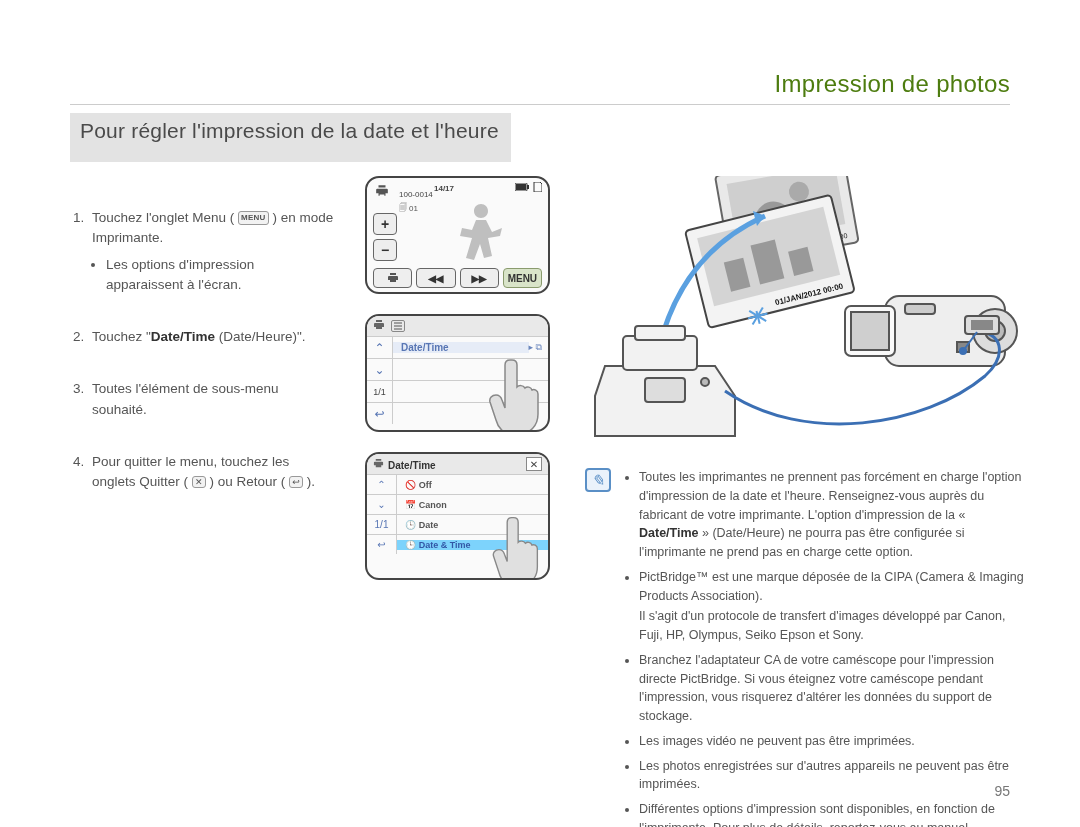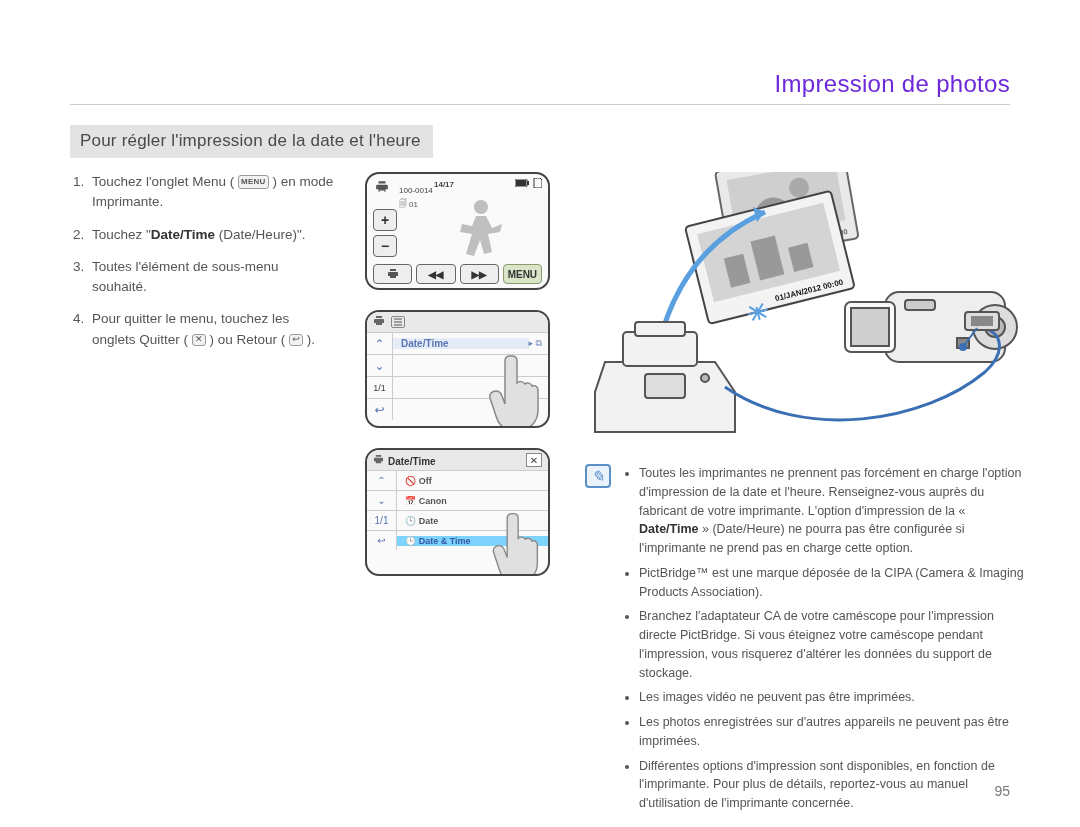--- a/index.html
+++ b/index.html
@@ -13,42 +13,42 @@
     position: relative;
   }
   .page {
     padding: 70px 70px 30px 70px;
     position: relative;
     height: 100%;
   }
   .header-title {
     text-align: right;
     font-size: 24px;
-    color: #6d28d9;
+    color: #4d7c0f;
     font-weight: 300;
     letter-spacing: 0.3px;
     border-bottom: 1px solid #ccc;
     padding-bottom: 6px;
-    margin-bottom: 20px;
+    margin-bottom: 8px;
   }
   .subtitle-bar {
     background: #e3e3e3;
     color: #4a4a4a;
-    font-size: 17px;
-    padding: 6px 12px 7px 10px;
+    font-size: 21px;
+    padding: 6px 12px 19px 10px;
     display: inline-block;
     margin-bottom: 14px;
     letter-spacing: 0.2px;
   }
   .columns { display: flex; gap: 30px; }
   .leftcol { width: 265px; flex-shrink: 0; }
   .midcol { width: 190px; flex-shrink: 0; }
   .rightcol { flex: 1; position: relative; }
   ol.steps { margin: 0; padding-left: 18px; font-size: 13.5px; color: #555; line-height: 1.5; }
-  ol.steps > li { margin-bottom: 12px; padding-left: 4px; }
+  ol.steps > li { margin-bottom: 12px; padding-left: 4px; margin-top: 32px; }
   ol.steps ul { list-style: disc; margin: 6px 0 0 0; padding-left: 14px; }
   .menu-chip {
     display: inline-block; border: 1px solid #999; border-radius: 3px;
     font-size: 8px; padding: 0 2px; background: #f2f2f2; vertical-align: middle;
     font-weight: bold; letter-spacing: 0.3px;
   }
   .icon-chip {
     display:inline-flex;align-items:center;justify-content:center;
     border:1px solid #999;border-radius:3px;width:14px;height:12px;
     background:#f2f2f2;font-size:9px;vertical-align:middle;
@@ -135,20 +135,23 @@
   <div class="header-title">Impression de photos</div>
 
   <div class="subtitle-bar">Pour régler l'impression de la date et l'heure</div>
 
   <div class="columns">
 
     <div class="leftcol">
       <ol class="steps">
         <li>
           <span>Touchez l'onglet Menu ( </span><span class="menu-chip">MENU</span><span> ) en mode Imprimante.</span>
+          <ul>
+              <li>Les options d'impression apparaissent à l'écran.</li>
+            </ul>
         </li>
         <li>
           <span>Touchez "</span><span class="bold">Date/Time</span><span> (Date/Heure)".</span>
         </li>
         <li>Toutes l'élément de sous-menu souhaité.</li>
         <li>
           <span>Pour quitter le menu, touchez les onglets Quitter ( </span><span class="icon-chip">✕</span><span> ) ou Retour ( </span><span class="icon-chip">↩</span><span> ).</span>
         </li>
       </ol>
     </div>
@@ -336,20 +339,23 @@
       </div>
 
       <div class="note-block">
         <div class="note-icon">✎</div>
         <ul class="notes">
           <li>
             <span>Toutes les imprimantes ne prennent pas forcément en charge l'option d'impression de la date et l'heure. Renseignez-vous auprès du fabricant de votre imprimante. L'option d'impression de la « </span><span class="bold">Date/Time</span><span> » (Date/Heure) ne pourra pas être configurée si l'imprimante ne prend pas en charge cette option.</span>
           </li>
           <li>
             <span>PictBridge™ est une marque déposée de la CIPA (Camera &amp; Imaging Products Association).</span>
+            <ul>
+                <li>Il s'agit d'un protocole de transfert d'images développé par Canon, Fuji, HP, Olympus, Seiko Epson et Sony.</li>
+              </ul>
           </li>
           <li>Branchez l'adaptateur CA de votre caméscope pour l'impression directe PictBridge. Si vous éteignez votre caméscope pendant l'impression, vous risquerez d'altérer les données du support de stockage.</li>
           <li>Les images vidéo ne peuvent pas être imprimées.</li>
           <li>Les photos enregistrées sur d'autres appareils ne peuvent pas être imprimées.</li>
           <li>Différentes options d'impression sont disponibles, en fonction de l'imprimante. Pour plus de détails, reportez-vous au manuel d'utilisation de l'imprimante concernée.</li>
         </ul>
       </div>
     </div>
 
   </div>

